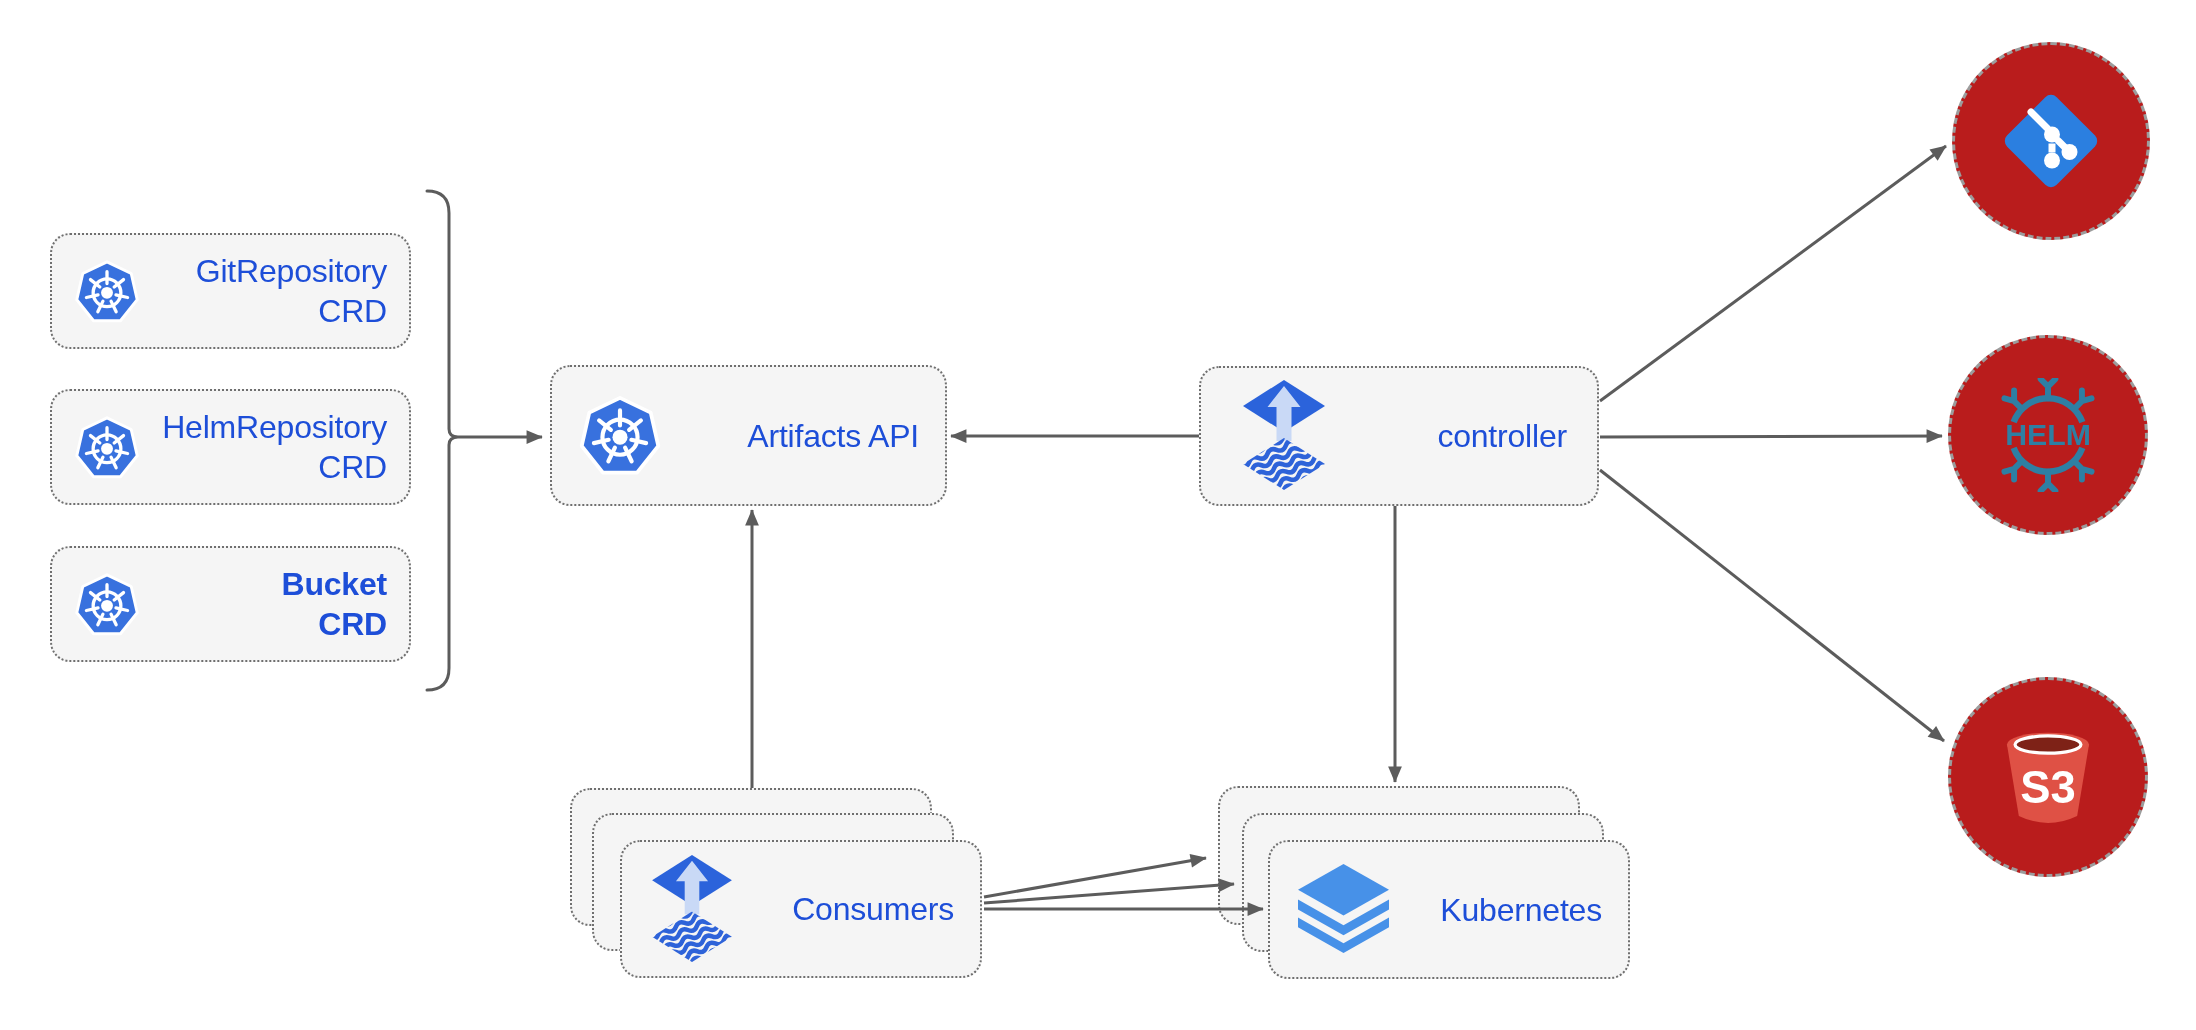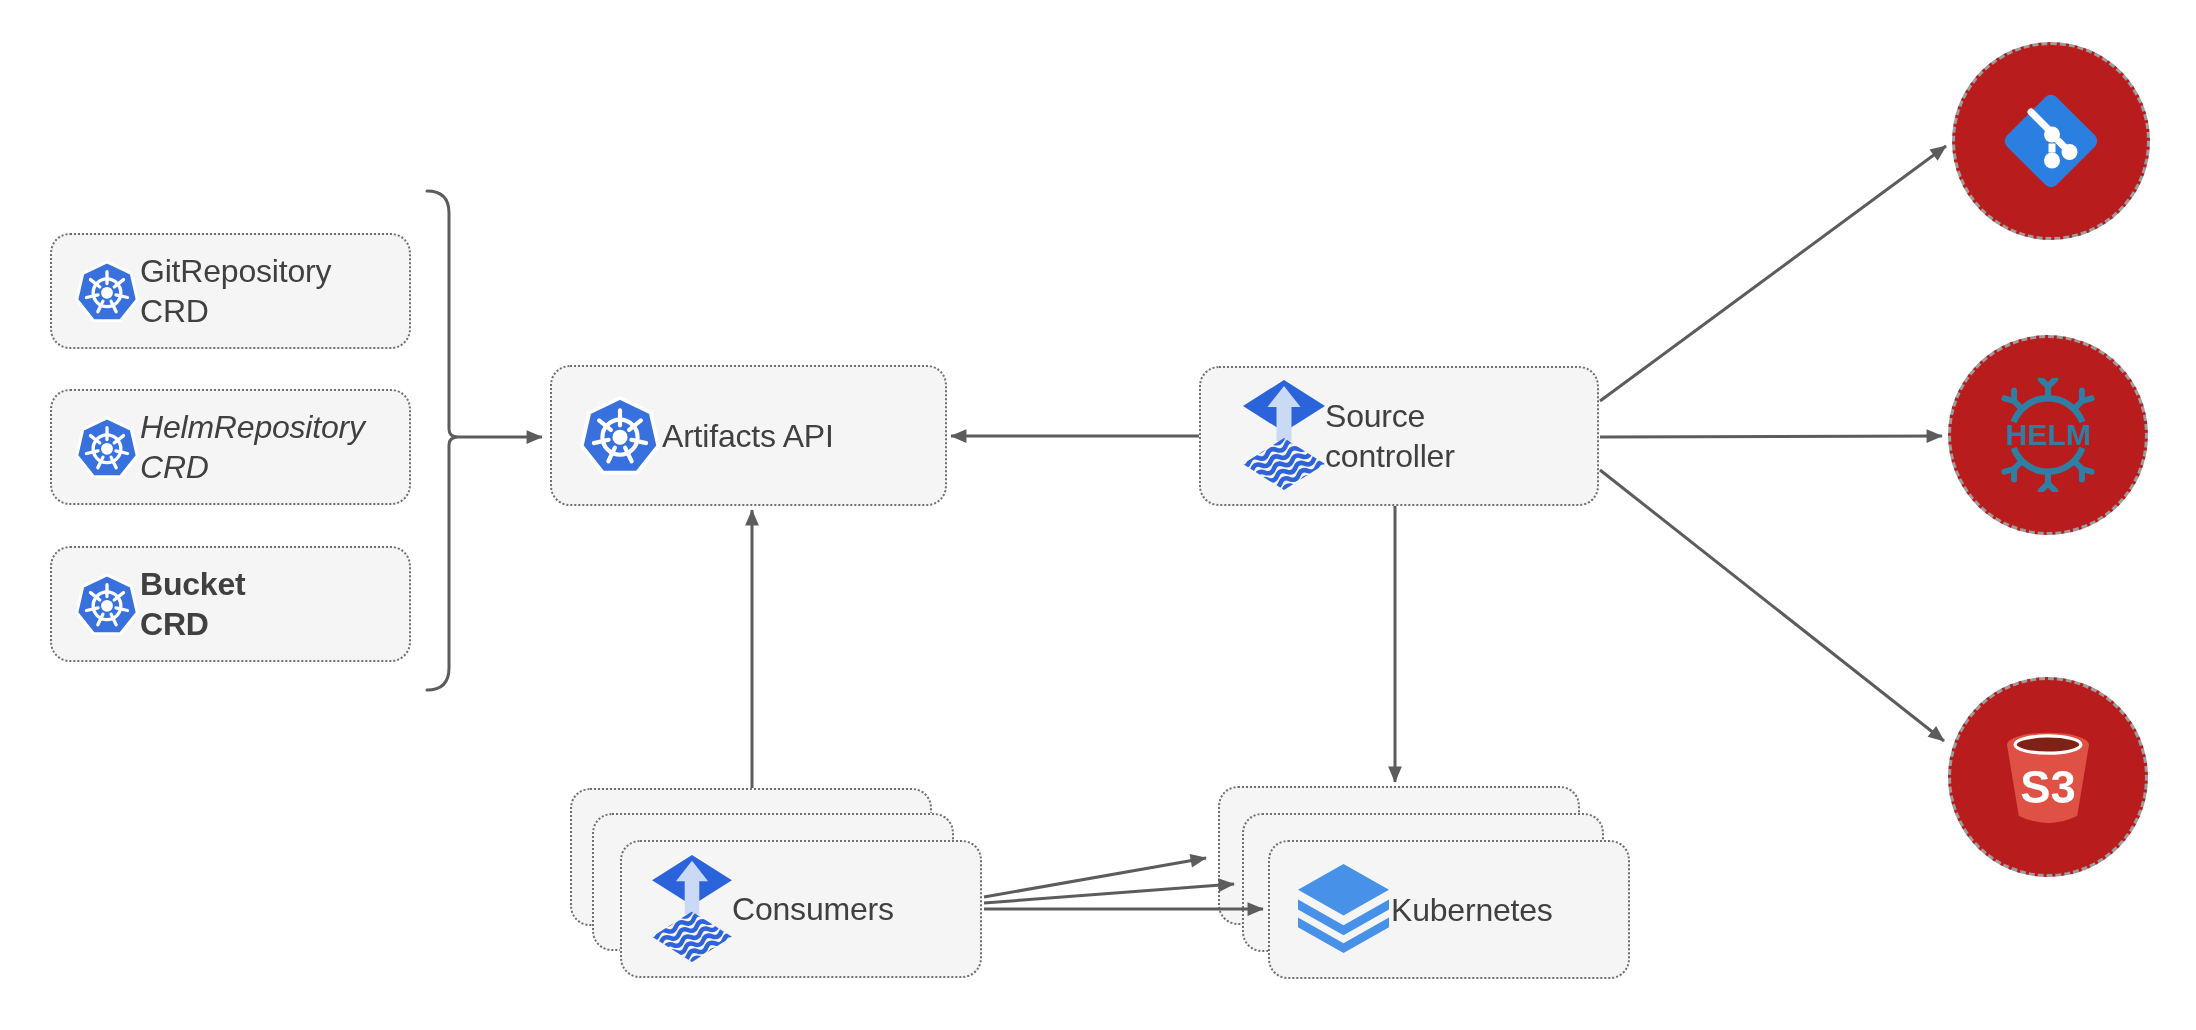--- a/index.html
+++ b/index.html
@@ -16,24 +16,24 @@
     background: #f5f5f5;
     border: 2px dotted #6f6f6f;
     border-radius: 20px;
     display: flex;
     align-items: center;
     z-index: 10;
   }
   .node .icon { flex: 0 0 auto; display: flex; }
   .node .label {
     flex: 1 1 auto;
-    text-align: left;
+    text-align: right;
     font-size: 32px;
     line-height: 40px;
-    color: #404040;
+    color: #1d4ed8;
     letter-spacing: -0.2px;
   }
   .circle {
     position: absolute;
     border: 3px dashed #9c9c9c;
     border-radius: 50%;
     background: #b91c1c;
     display: flex;
     align-items: center;
     justify-content: center;
@@ -99,21 +99,21 @@
       <svg width="66" height="69">
           <use href="#sym-k8s"></use>
         </svg>
     </span>
     <div class="label">
       <div>GitRepository</div>
       <div>CRD</div>
     </div>
   </div>
 
-  <div class="node" style="left:50px; top:389px; width:361px; height:116px; padding:0 22px;font-style:italic;">
+  <div class="node" style="left:50px; top:389px; width:361px; height:116px; padding:0 22px;">
     <span class="icon">
       <svg width="66" height="69">
           <use href="#sym-k8s"></use>
         </svg>
     </span>
     <div class="label">
       <div>HelmRepository</div>
       <div>CRD</div>
     </div>
   </div>
@@ -139,21 +139,20 @@
     <div class="label">Artifacts API</div>
   </div>
 
   <div class="node" style="left:1199px; top:366px; width:400px; height:140px; padding:0 30px 0 42px;">
     <span class="icon">
       <svg width="82" height="112">
           <use href="#sym-flux"></use>
         </svg>
     </span>
     <div class="label">
-      <div>Source</div>
       <div>controller</div>
     </div>
   </div>
 
   <div class="node" style="left:570px; top:788px; width:362px; height:138px;"></div>
   <div class="node" style="left:592px; top:813px; width:362px; height:138px;"></div>
   <div class="node" style="left:620px; top:840px; width:362px; height:138px; padding:0 26px 0 30px;">
     <span class="icon">
       <svg width="80" height="109">
           <use href="#sym-flux"></use>

